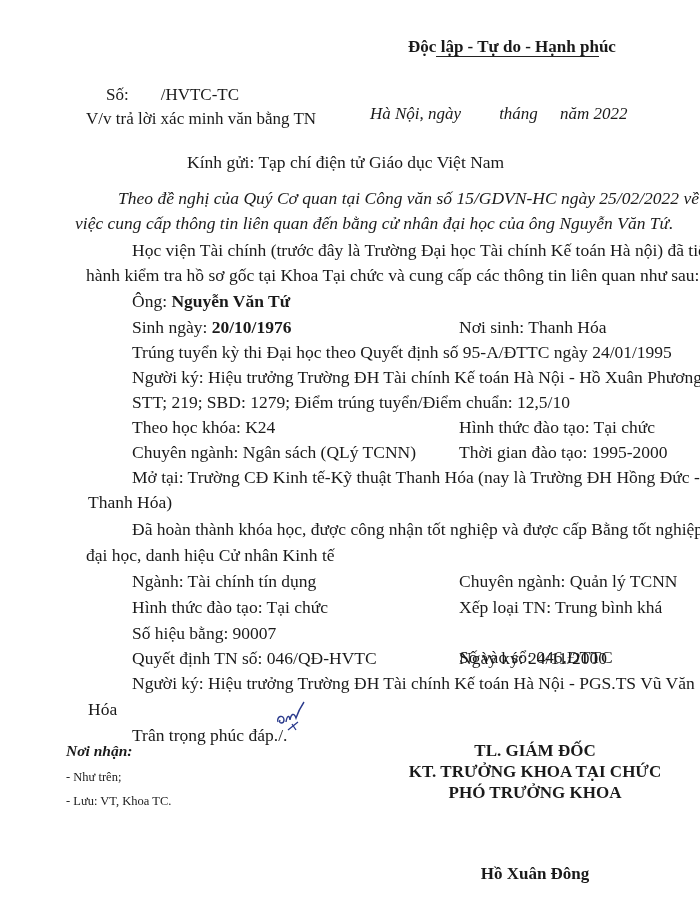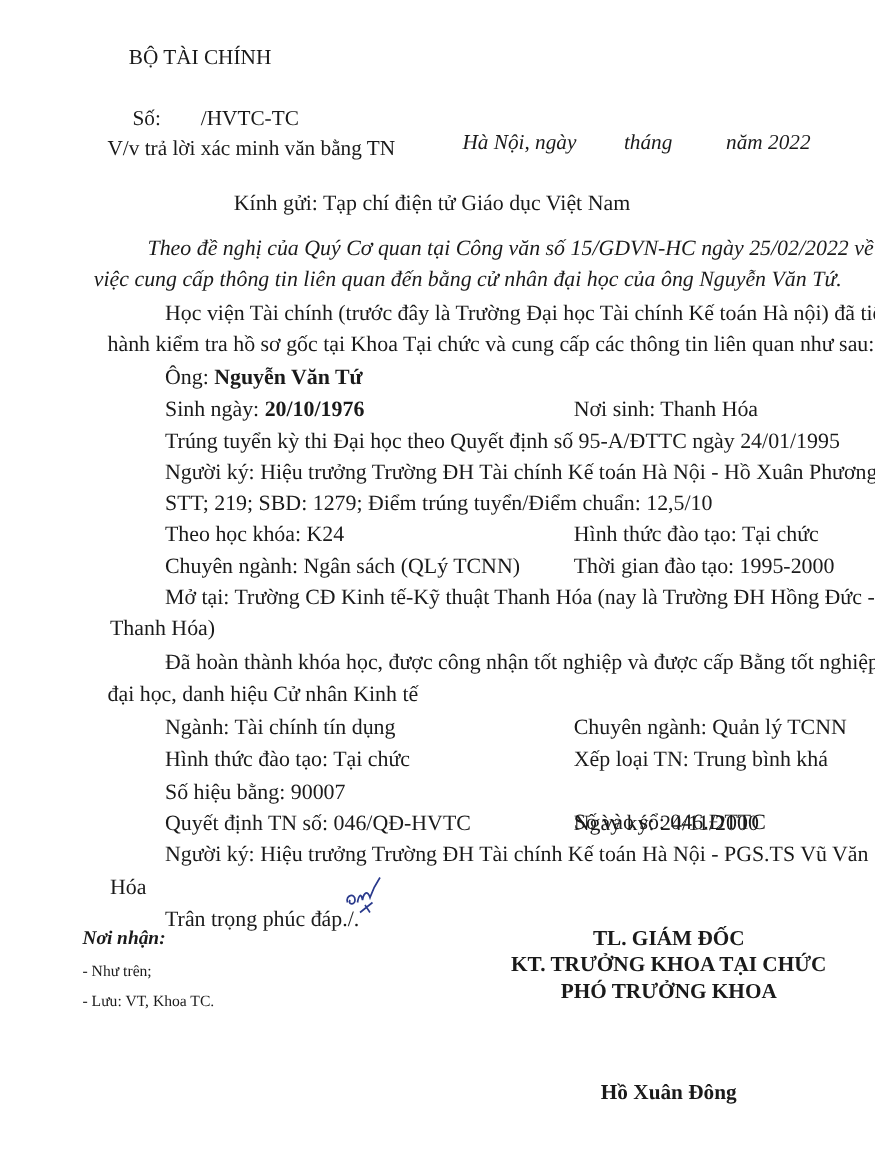--- a/index.html
+++ b/index.html
@@ -16,41 +16,41 @@
   .hdr-left .l2 .ul { border-bottom: 1.2px solid #222; }
   .so { left: 106px; top: 85px; font-size: 17px; }
   .so .num { margin-left: 32px; }
   .vv { left: 86px; top: 109px; font-size: 17px; }
   .hdr-right { left: 342px; top: 36px; width: 340px; text-align: center; }
   .hdr-right .l1 { font-size: 17.5px; font-weight: bold; line-height: 20px; }
   .hdr-right .l2 { font-size: 17px; font-weight: bold; line-height: 22px; }
   .hdr-right .l2 .ul { border-bottom: 1.2px solid #222; }
   .date { left: 370px; top: 104px; font-size: 17px; font-style: italic; }
   .date .thang { margin-left: 38px; }
-  .date .nam { margin-left: 43px; }
+  .date .nam { margin-left: 22px; }
   .kinh { left: 187px; top: 152px; font-size: 17.5px; }
   .line { font-size: 17.5px; }
   .col2 { left: 459px; }
   .sig-mark { left: 274px; top: 692px; }
   .noi { left: 66px; top: 742px; font-size: 15.5px; font-weight: bold; font-style: italic; }
   .small { font-size: 12.5px; left: 66px; }
   .sig-block { left: 390px; width: 290px; text-align: center; font-weight: bold; font-size: 17px; }
 </style>
 </head>
 <body>
 
 <div class="abs hdr-left">
-  <div class="l1">BỘ TÀI CHÍNH</div>
 </div>
 <div class="abs so">
   <span>Số:</span><span class="num">/HVTC-TC</span>
 </div>
 <div class="abs vv">V/v trả lời xác minh văn bằng TN</div>
 
 <div class="abs hdr-right">
+  <div class="l2"><span>Độc</span><span class="ul"> lập - Tự do - Hạnh ph</span><span>úc</span></div>
 </div>
 <div class="abs date">
   <span>Hà Nội, ngày</span><span class="thang">tháng</span><span class="nam">năm 2022</span>
 </div>
 
 <div class="abs kinh">Kính gửi: Tạp chí điện tử Giáo dục Việt Nam</div>
 
 <div class="abs line i" style="left:118px; top:188px;">Theo đề nghị của Quý Cơ quan tại Công văn số 15/GDVN-HC ngày 25/02/2022 về</div>
 <div class="abs line i" style="left:75px; top:213px;">việc cung cấp thông tin liên quan đến bằng cử nhân đại học của ông Nguyễn Văn Tứ.</div>
 <div class="abs line" style="left:132px; top:240px;">Học viện Tài chính (trước đây là Trường Đại học Tài chính Kế toán Hà nội) đã tiến</div>

